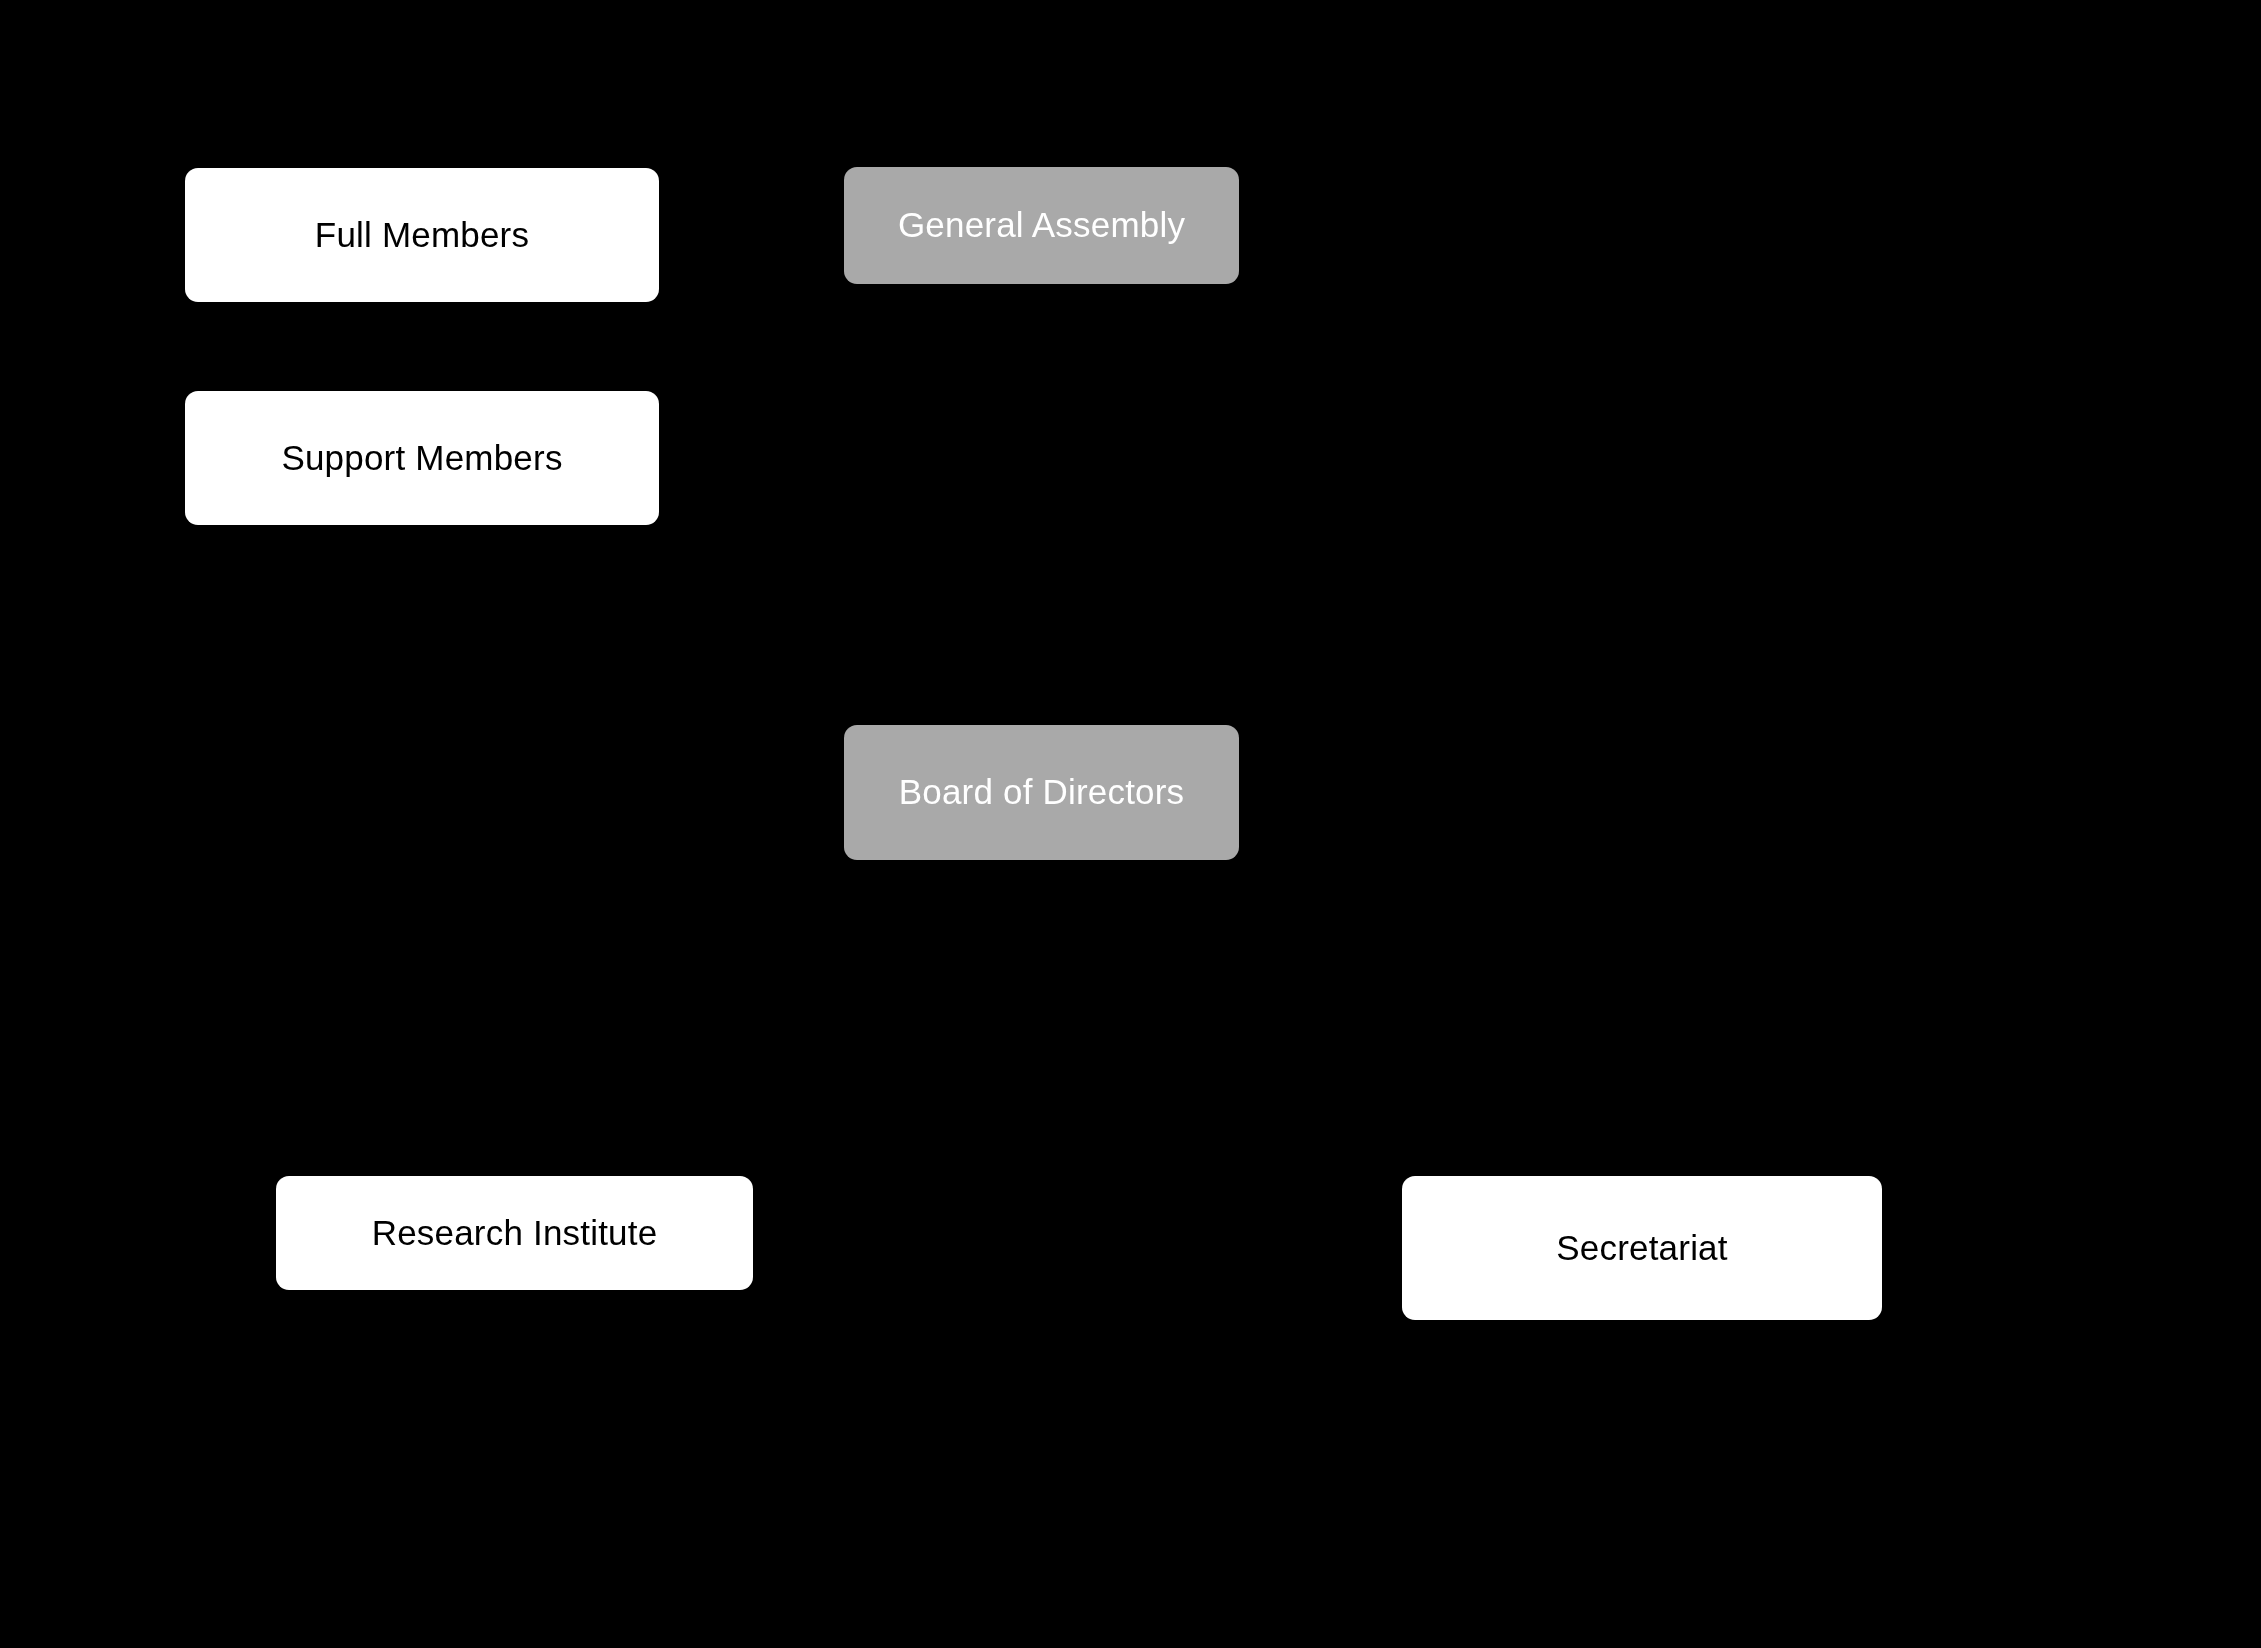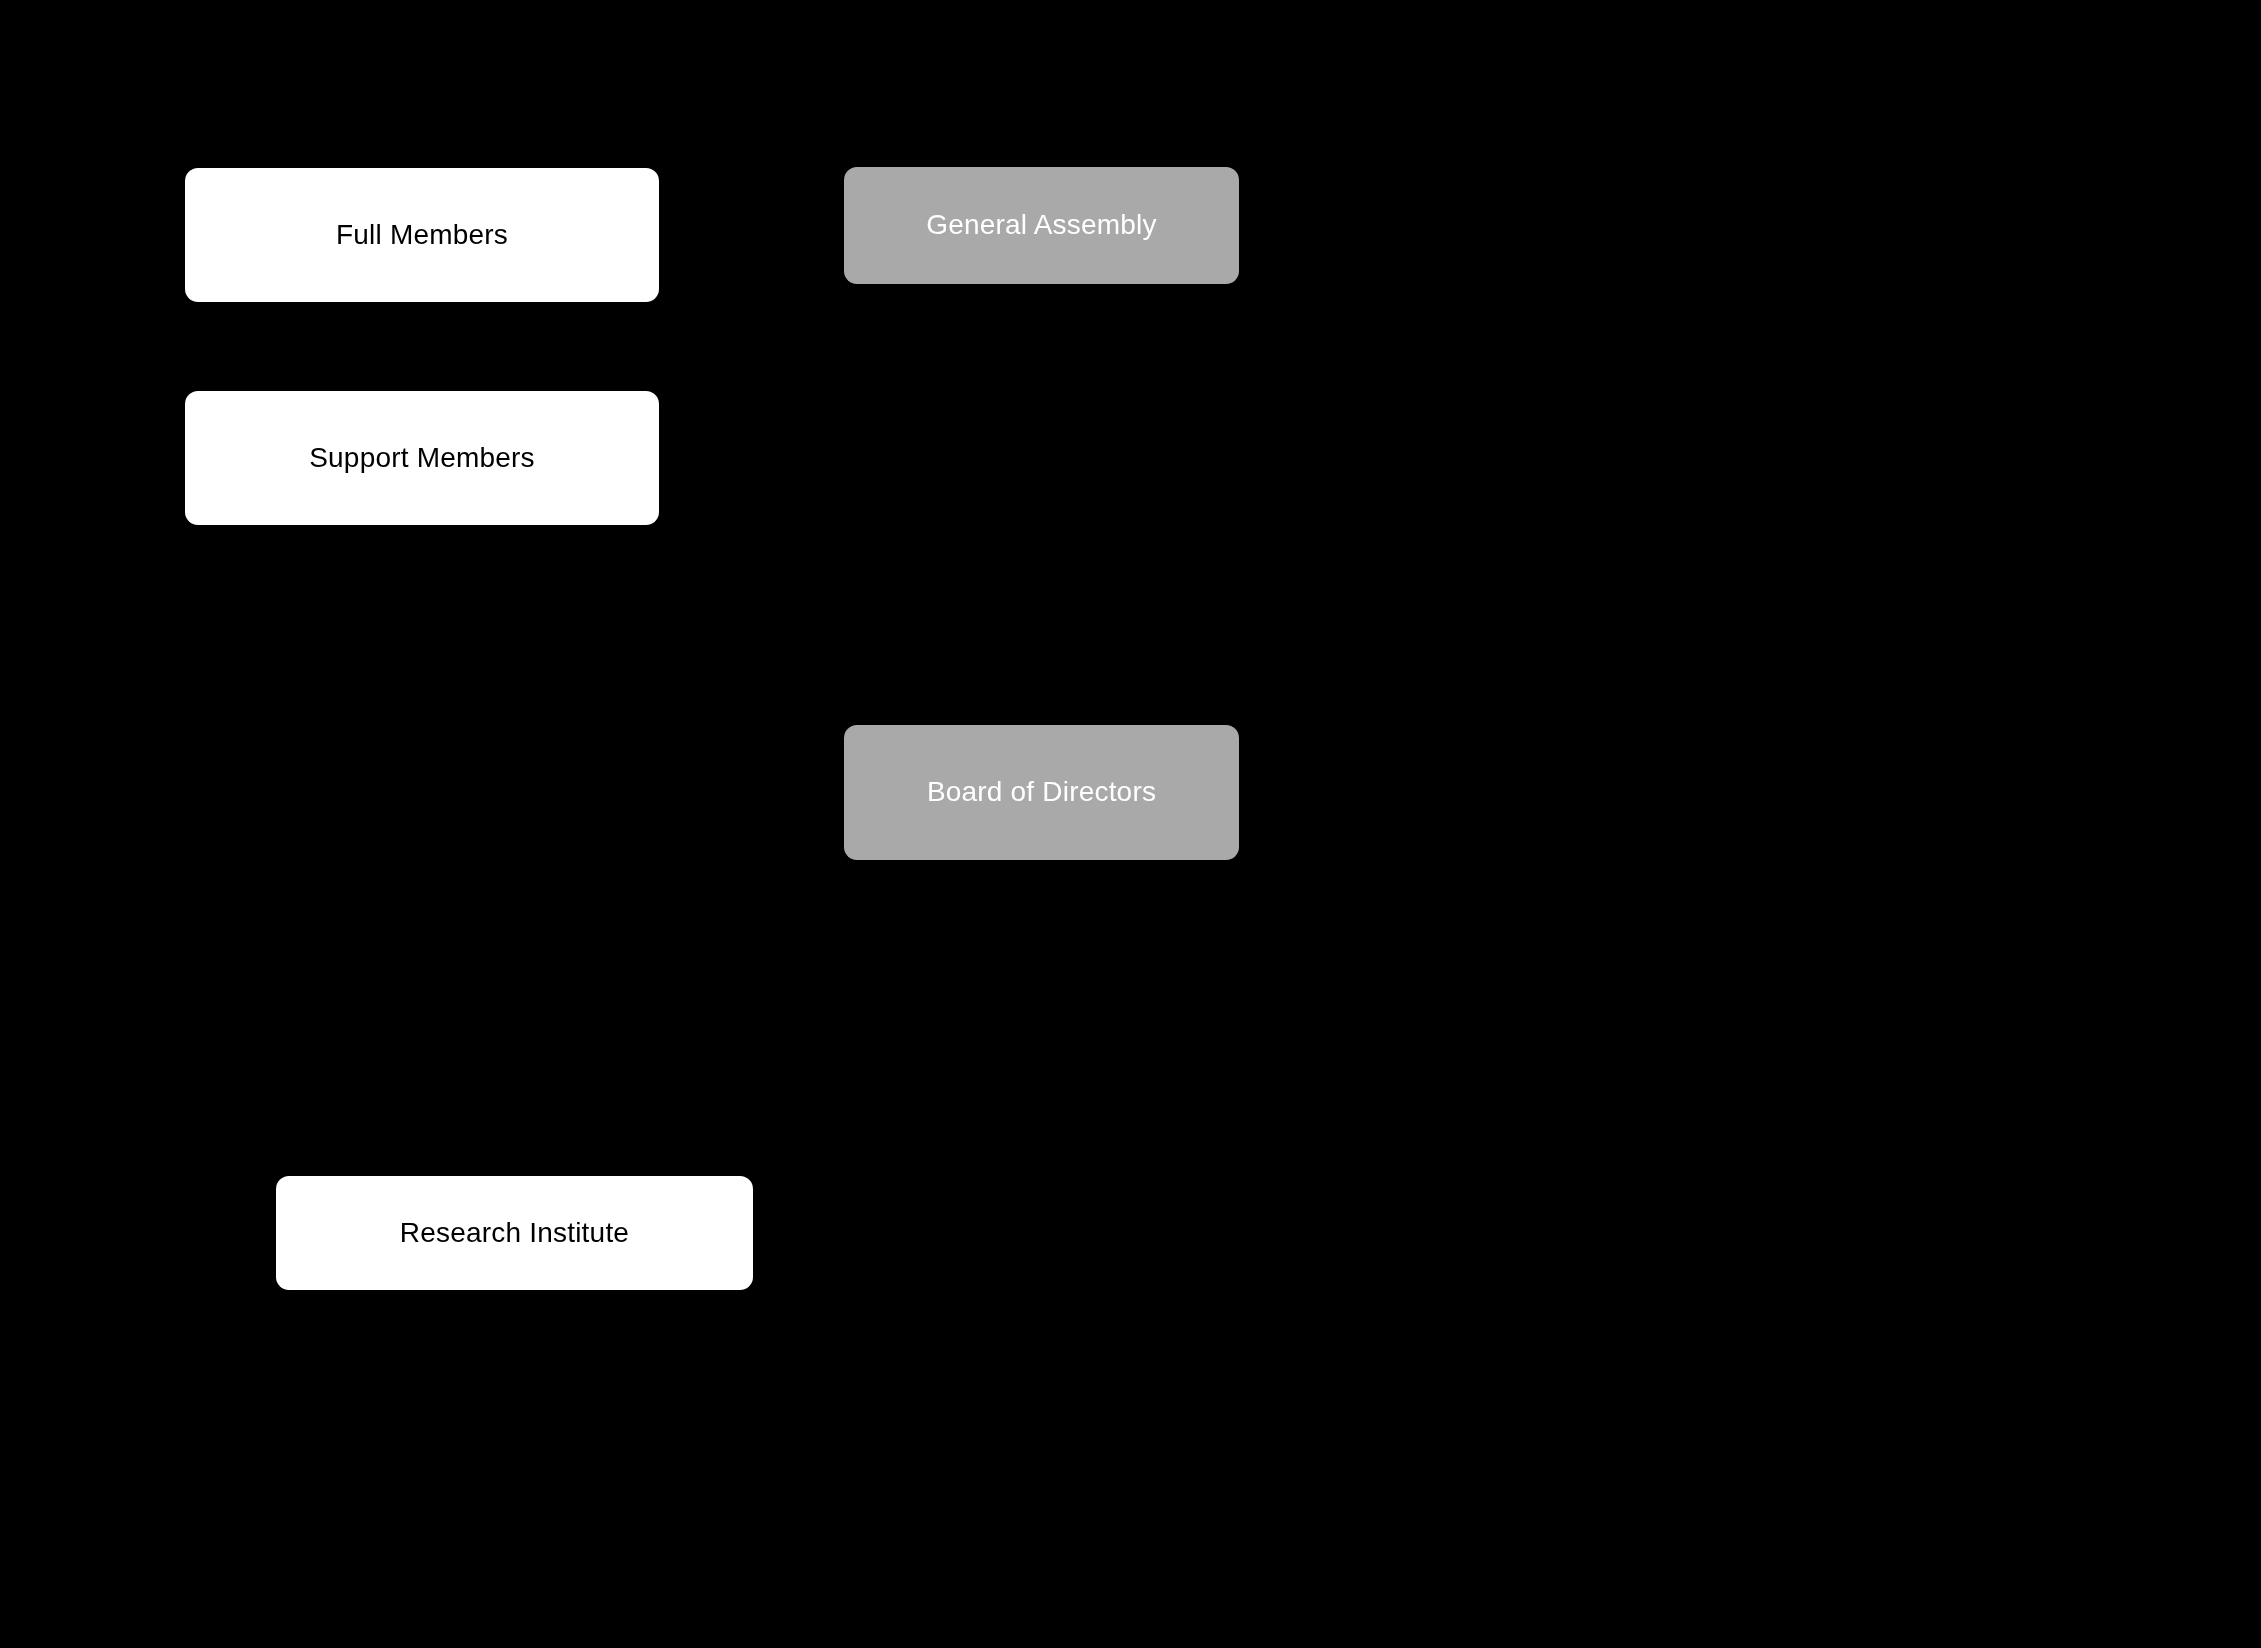--- a/index.html
+++ b/index.html
@@ -26,21 +26,21 @@
     justify-content: center;
     box-sizing: border-box;
     border-radius: 13px;
     text-align: center;
     line-height: 1.1;
     padding: 0 8px;
     user-select: none;
   }
   .node .node-label {
     display: block;
-    font-size: 28px;
+    font-size: 35px;
     font-weight: 400;
     letter-spacing: 0.2px;
     white-space: nowrap;
   }
   .node.white-node {
     background: #FFFFFF;
   }
   .node.white-node .node-label {
     color: #000000;
   }
@@ -77,15 +77,18 @@
   </div>
 
   <div class="node gray-node" id="node-board-of-directors">
     <span class="node-label">Board of Directors</span>
   </div>
 
   <div class="node white-node" id="node-research-institute">
     <span class="node-label">Research Institute</span>
   </div>
 
+  <div class="node white-node" id="node-secretariat">
+    <span class="node-label">Secretariat</span>
+  </div>
 
 </div>
 
 
 </body></html>

